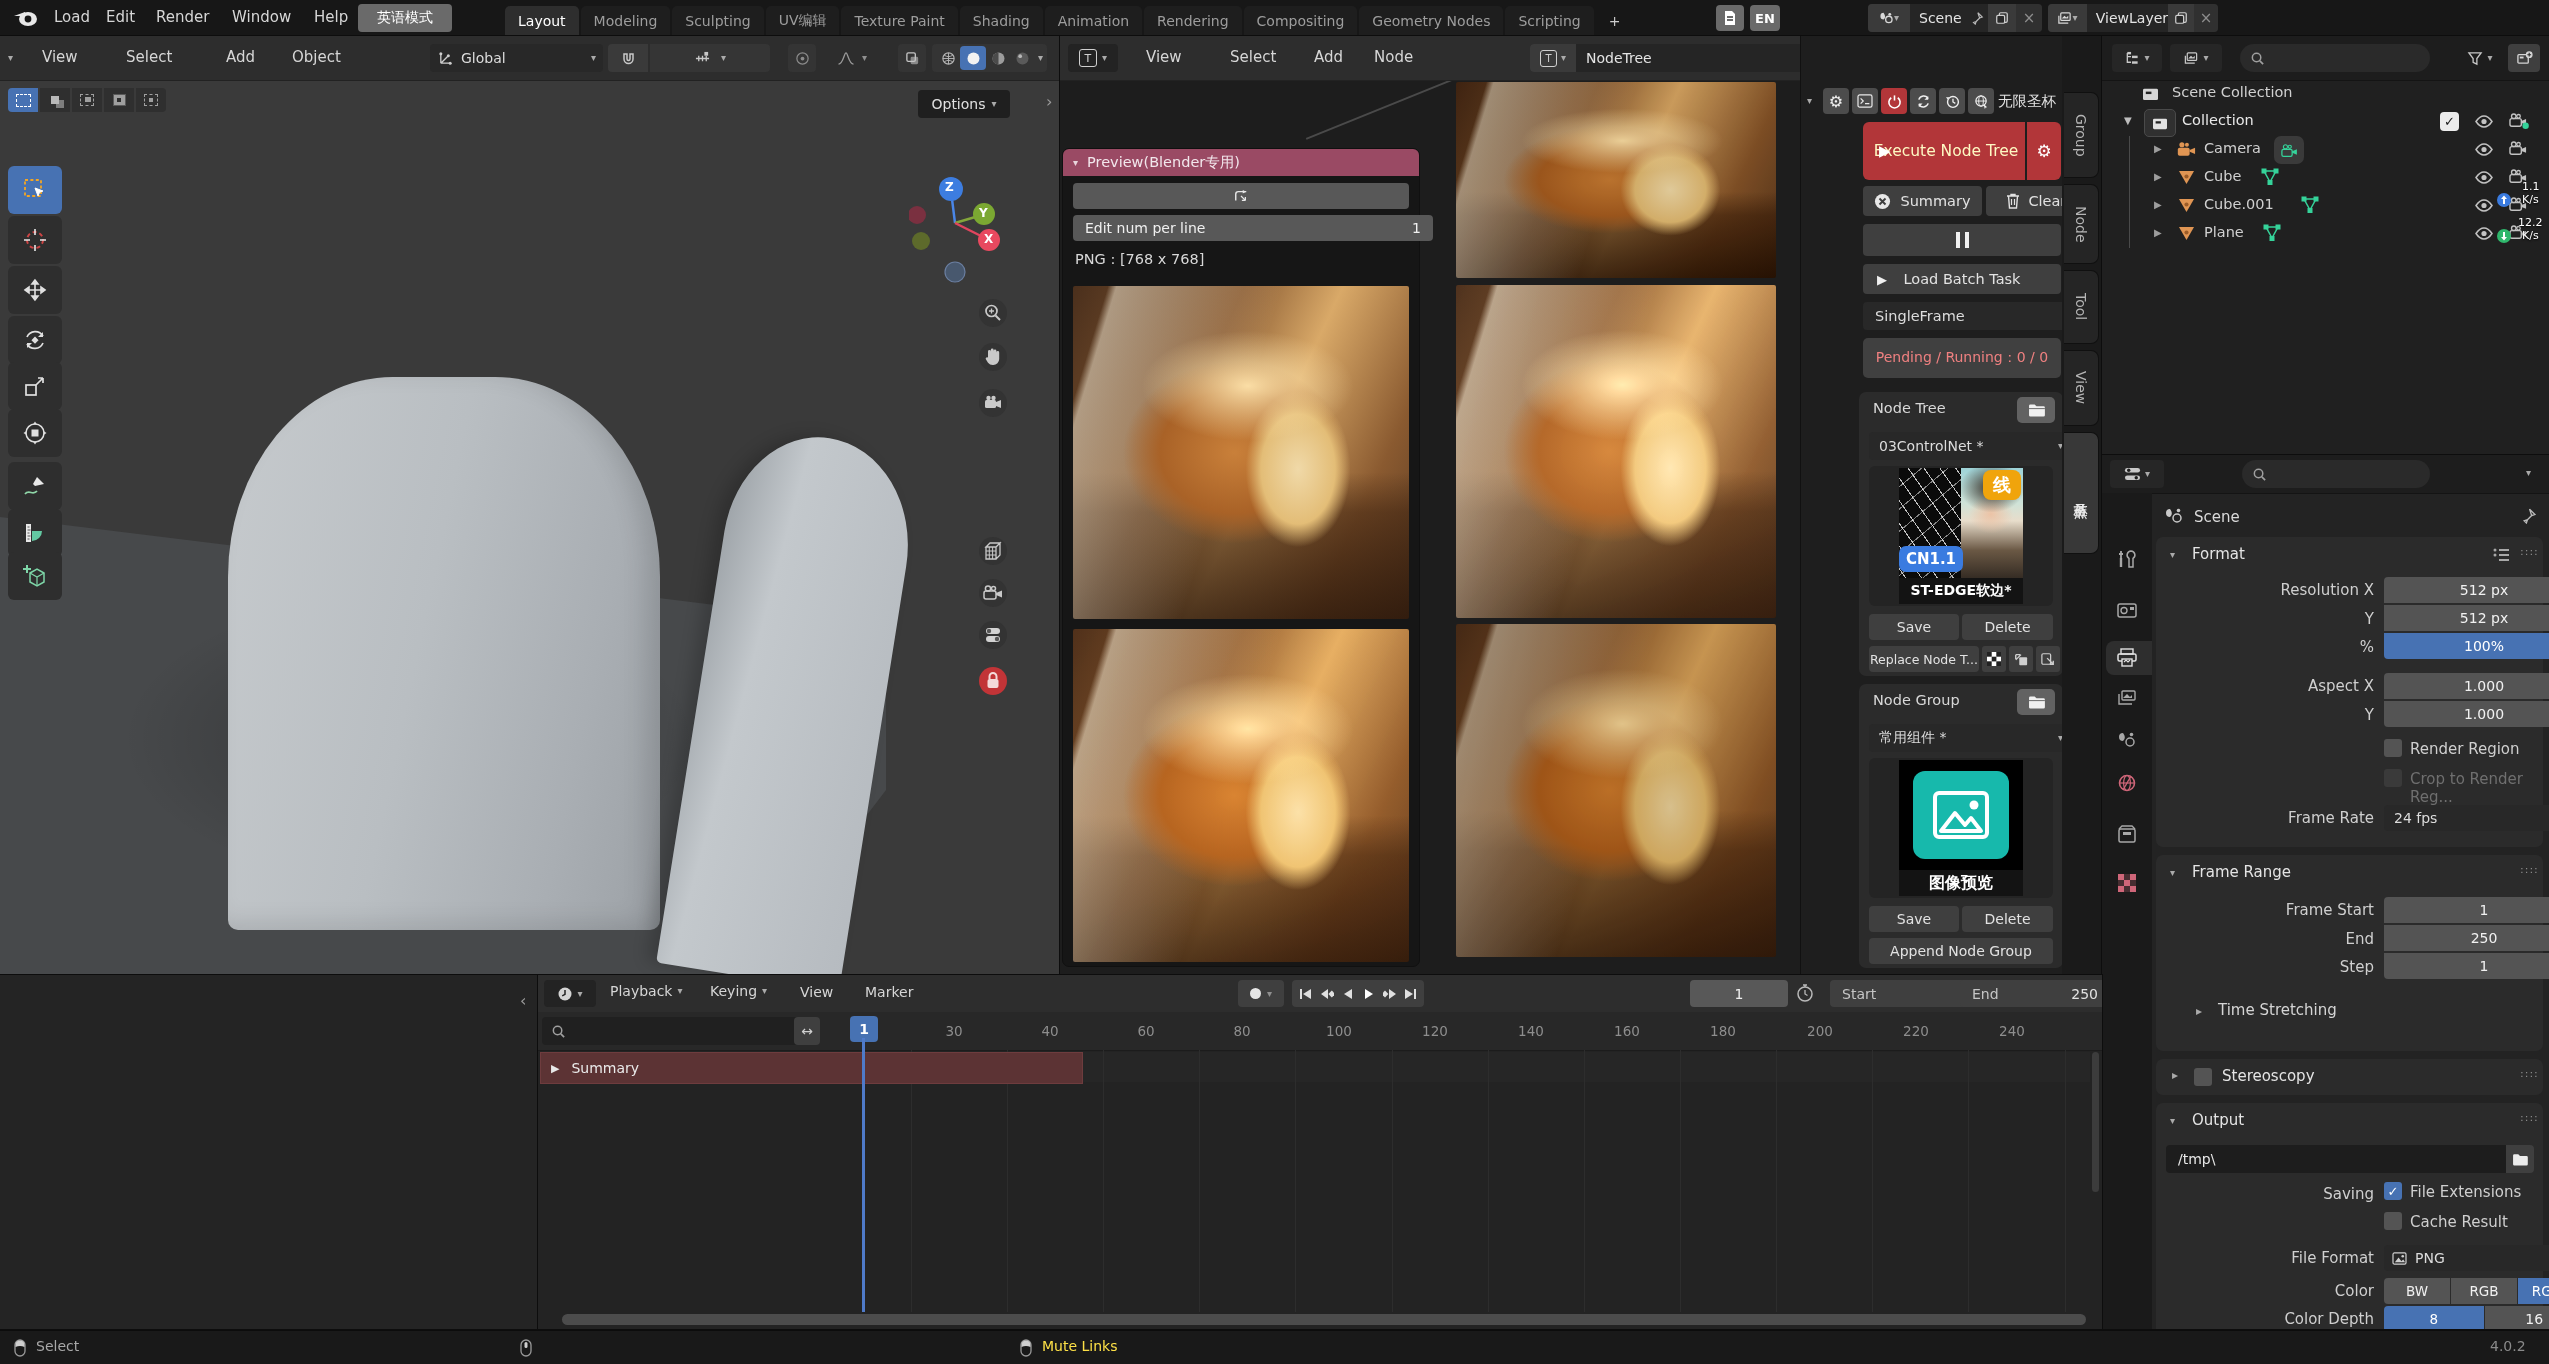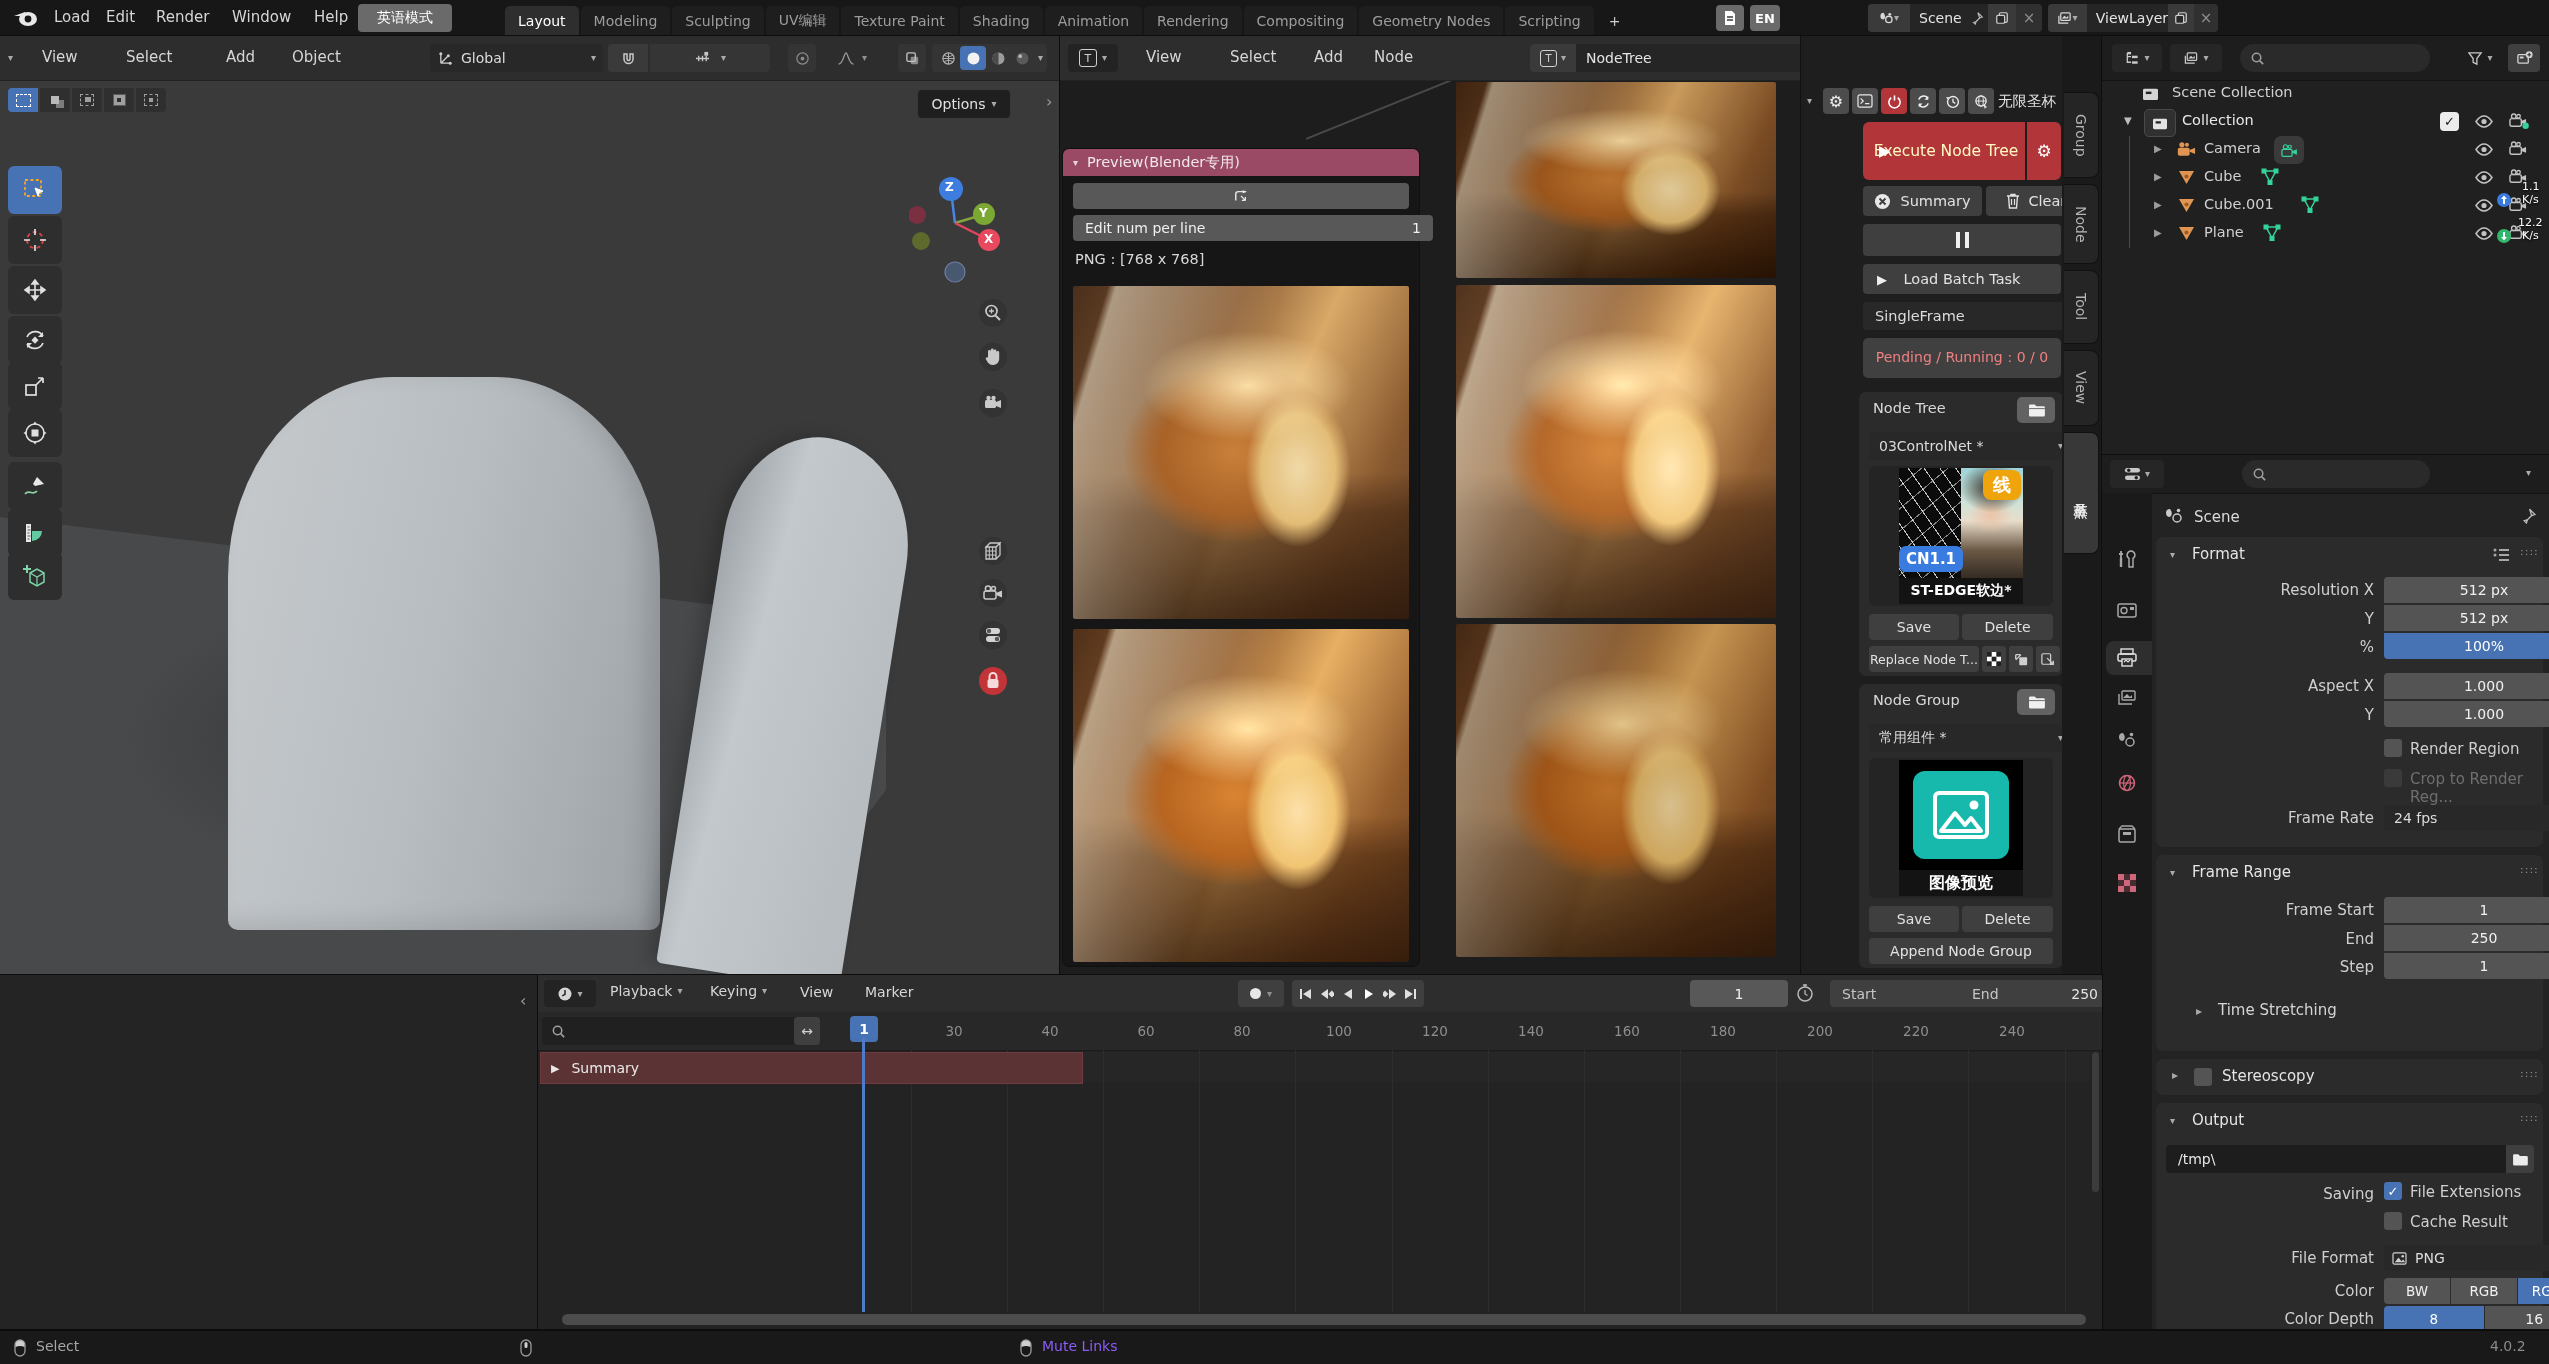--- a/index.html
+++ b/index.html
@@ -1261,21 +1261,21 @@
           <rect x="1" y="1" width="10" height="16" rx="5" fill="none" stroke="#9a9a9a" stroke-width="1.3"></rect>
           <rect x="4.5" y="3" width="3" height="6" rx="1.5" fill="#cfcfcf"></rect>
         </svg>
     </span>
     <span class="ab" style="left:1020px;top:8px;">
       <svg width="12" height="18" viewBox="0 0 12 18">
           <rect x="1" y="1" width="10" height="16" rx="5" fill="none" stroke="#9a9a9a" stroke-width="1.3"></rect>
           <path d="M10.5 8 Q6 6 1.5 8 L1.5 6 Q1.5 1.5 6 1.5 Q10.5 1.5 10.5 6 Z" fill="#cfcfcf"></path>
         </svg>
     </span>
-    <span class="ab" style="left:1042px;top:7px;color:#8b5cf6;font-size:14px;">Mute Links</span>
+    <span class="ab" style="left:1042px;top:7px;color:#fde047;font-size:14px;">Mute Links</span>
     <span class="ab" style="left:2490px;top:7px;color:#8a8a8a;font-size:14px;">4.0.2</span>
   </div>
 
   <div class="ab" style="left:2496px;top:178px;width:53px;height:76px;font-size:11px;color:#fff;text-shadow:0 1px 2px rgba(0,0,0,.9);z-index:50;">
     <span class="ab" style="left:0;top:14px;">
       <svg width="16" height="16" viewBox="0 0 16 16">
           <circle cx="8" cy="8" r="7" fill="#3a7be0"></circle>
           <path d="M8 3.5l3 3.5H9v5H7v-5H5z" fill="#fff"></path>
         </svg>
     </span>

